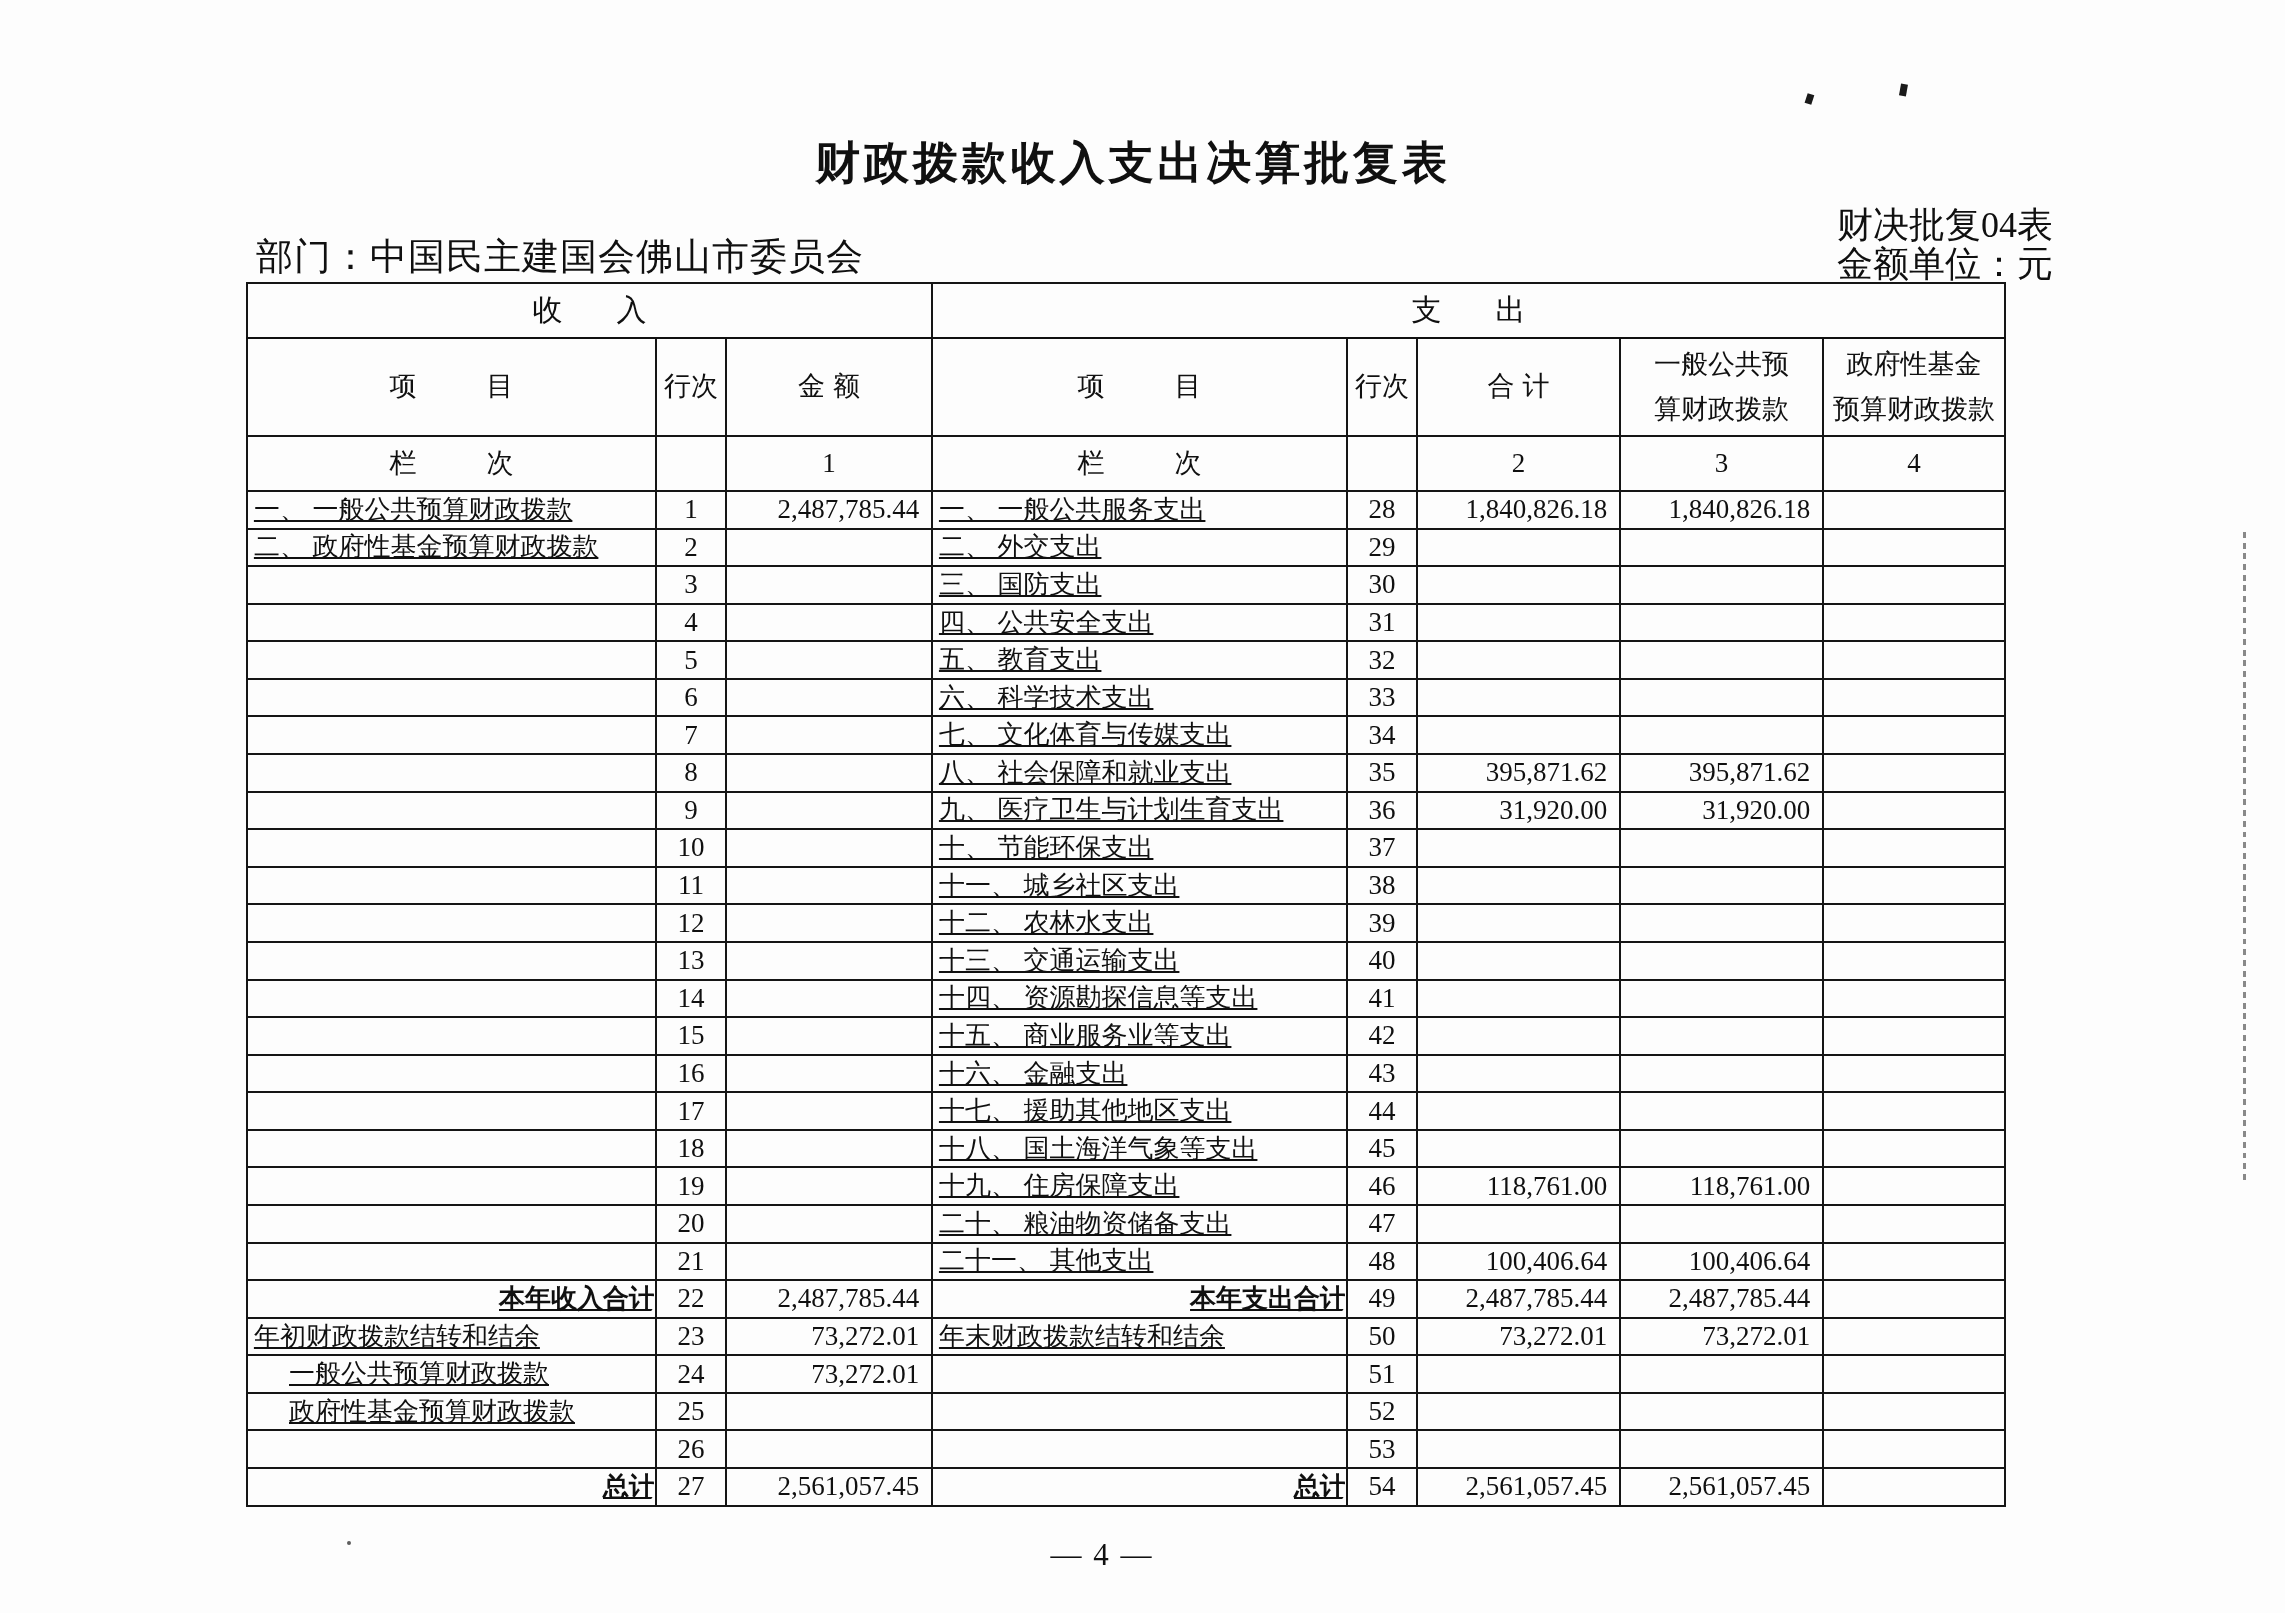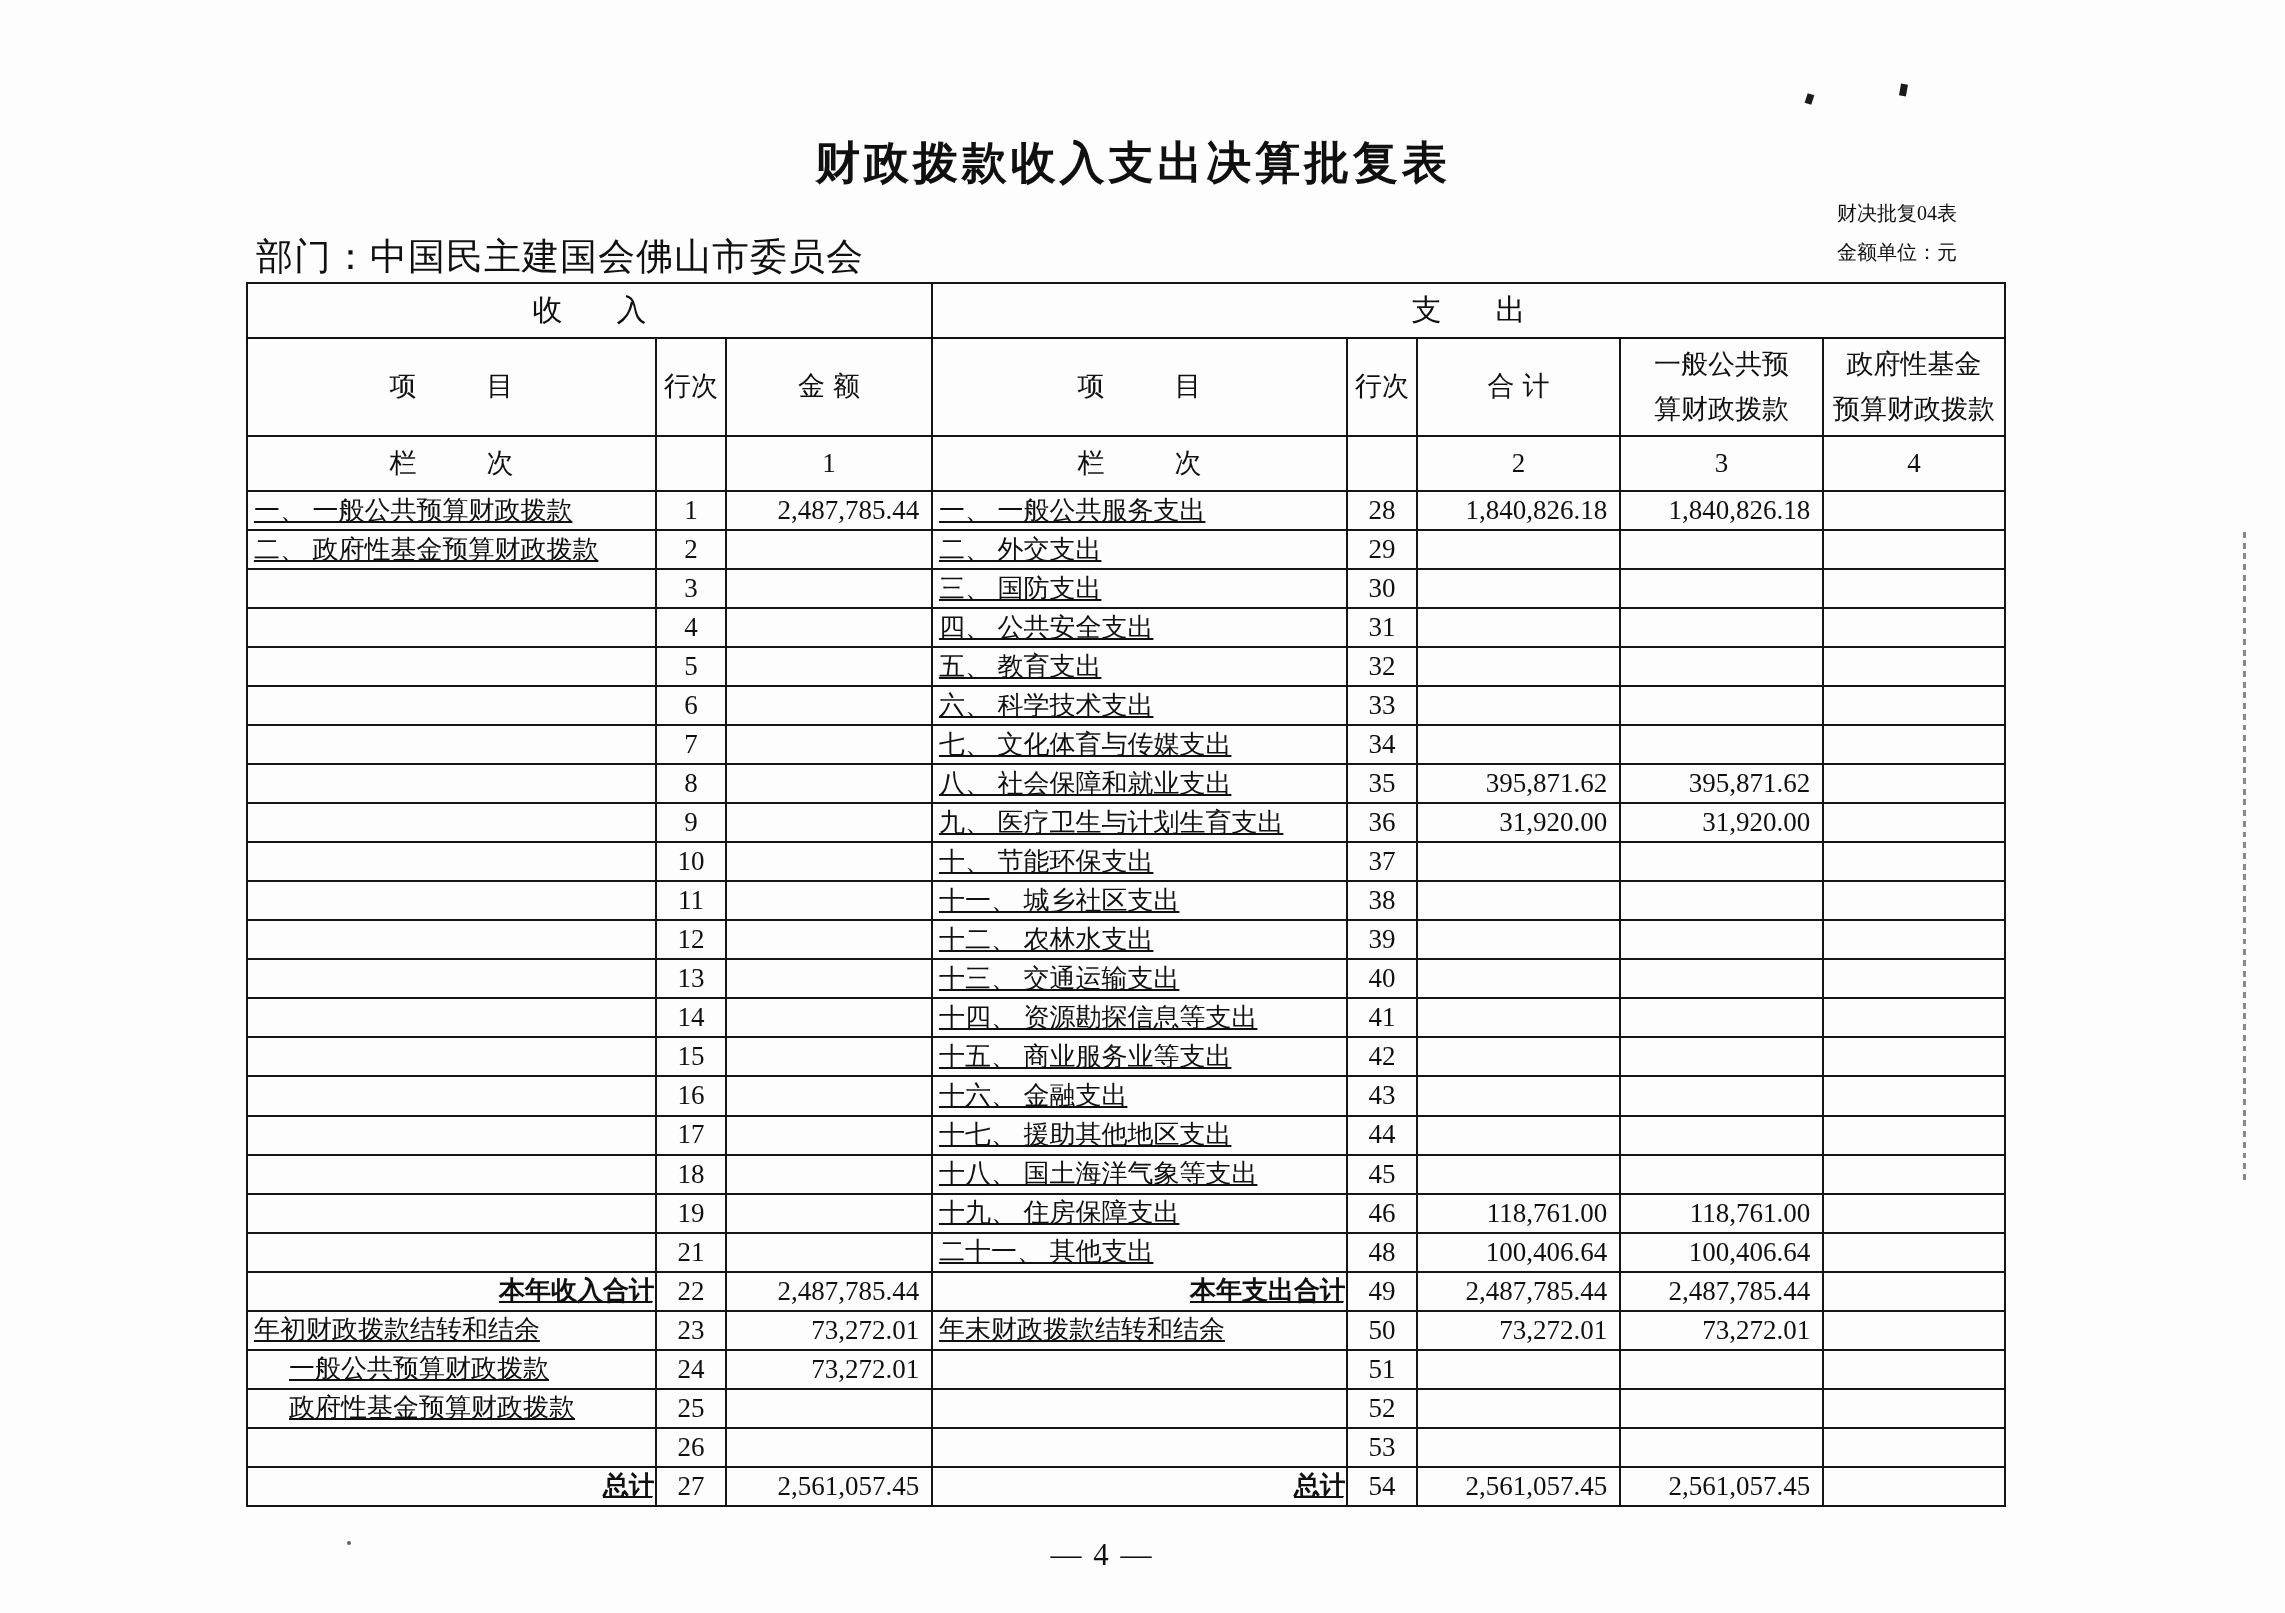--- a/index.html
+++ b/index.html
@@ -6,21 +6,21 @@
   .page{
     position:relative; width:2286px; height:1613px; background:#fdfdfd;
     font-family:"Liberation Serif","DejaVu Serif",serif; color:#101010; overflow:hidden;
   }
   .title{
     position:absolute; left:0; top:133px; width:2266px; text-align:center;
     font-family:"Liberation Sans","DejaVu Sans",sans-serif;
     font-size:45px; font-weight:bold; letter-spacing:3.9px;
   }
   .dept{ position:absolute; left:256px; top:232px; font-size:37px; letter-spacing:1px; }
-  .meta{ position:absolute; left:1837px; top:194px; font-size:20px; line-height:39px; }
+  .meta{ position:absolute; left:1837px; top:206px; font-size:36px; line-height:39px; }
   table.grid{
     position:absolute; left:246px; top:282px; width:1758px; height:1225px;
     border-collapse:collapse; table-layout:fixed; font-size:26px;
   }
   .grid td{
     border:2px solid #151515; padding:0; vertical-align:middle;
     overflow:hidden; white-space:nowrap; line-height:1.15;
   }
   table.grid{ border:2.9px solid #101010; }
   tr.h1 td{ border-bottom:2.9px solid #101010; font-size:30px; text-align:center;
@@ -286,20 +286,30 @@
           <td class="no">19</td>
           <td class="amt"></td>
           <td class="item left">十九、 住房保障支出</td>
           <td class="no">46</td>
           <td class="amt">118,761.00</td>
           <td class="amt">118,761.00</td>
           <td class="amt"></td>
         </tr>
         <tr>
           <td class="item left"></td>
+          <td class="no">20</td>
+          <td class="amt"></td>
+          <td class="item left">二十、 粮油物资储备支出</td>
+          <td class="no">47</td>
+          <td class="amt"></td>
+          <td class="amt"></td>
+          <td class="amt"></td>
+        </tr>
+        <tr>
+          <td class="item left"></td>
           <td class="no">21</td>
           <td class="amt"></td>
           <td class="item left">二十一、 其他支出</td>
           <td class="no">48</td>
           <td class="amt">100,406.64</td>
           <td class="amt">100,406.64</td>
           <td class="amt"></td>
         </tr>
         <tr>
           <td class="item center">本年收入合计</td>

